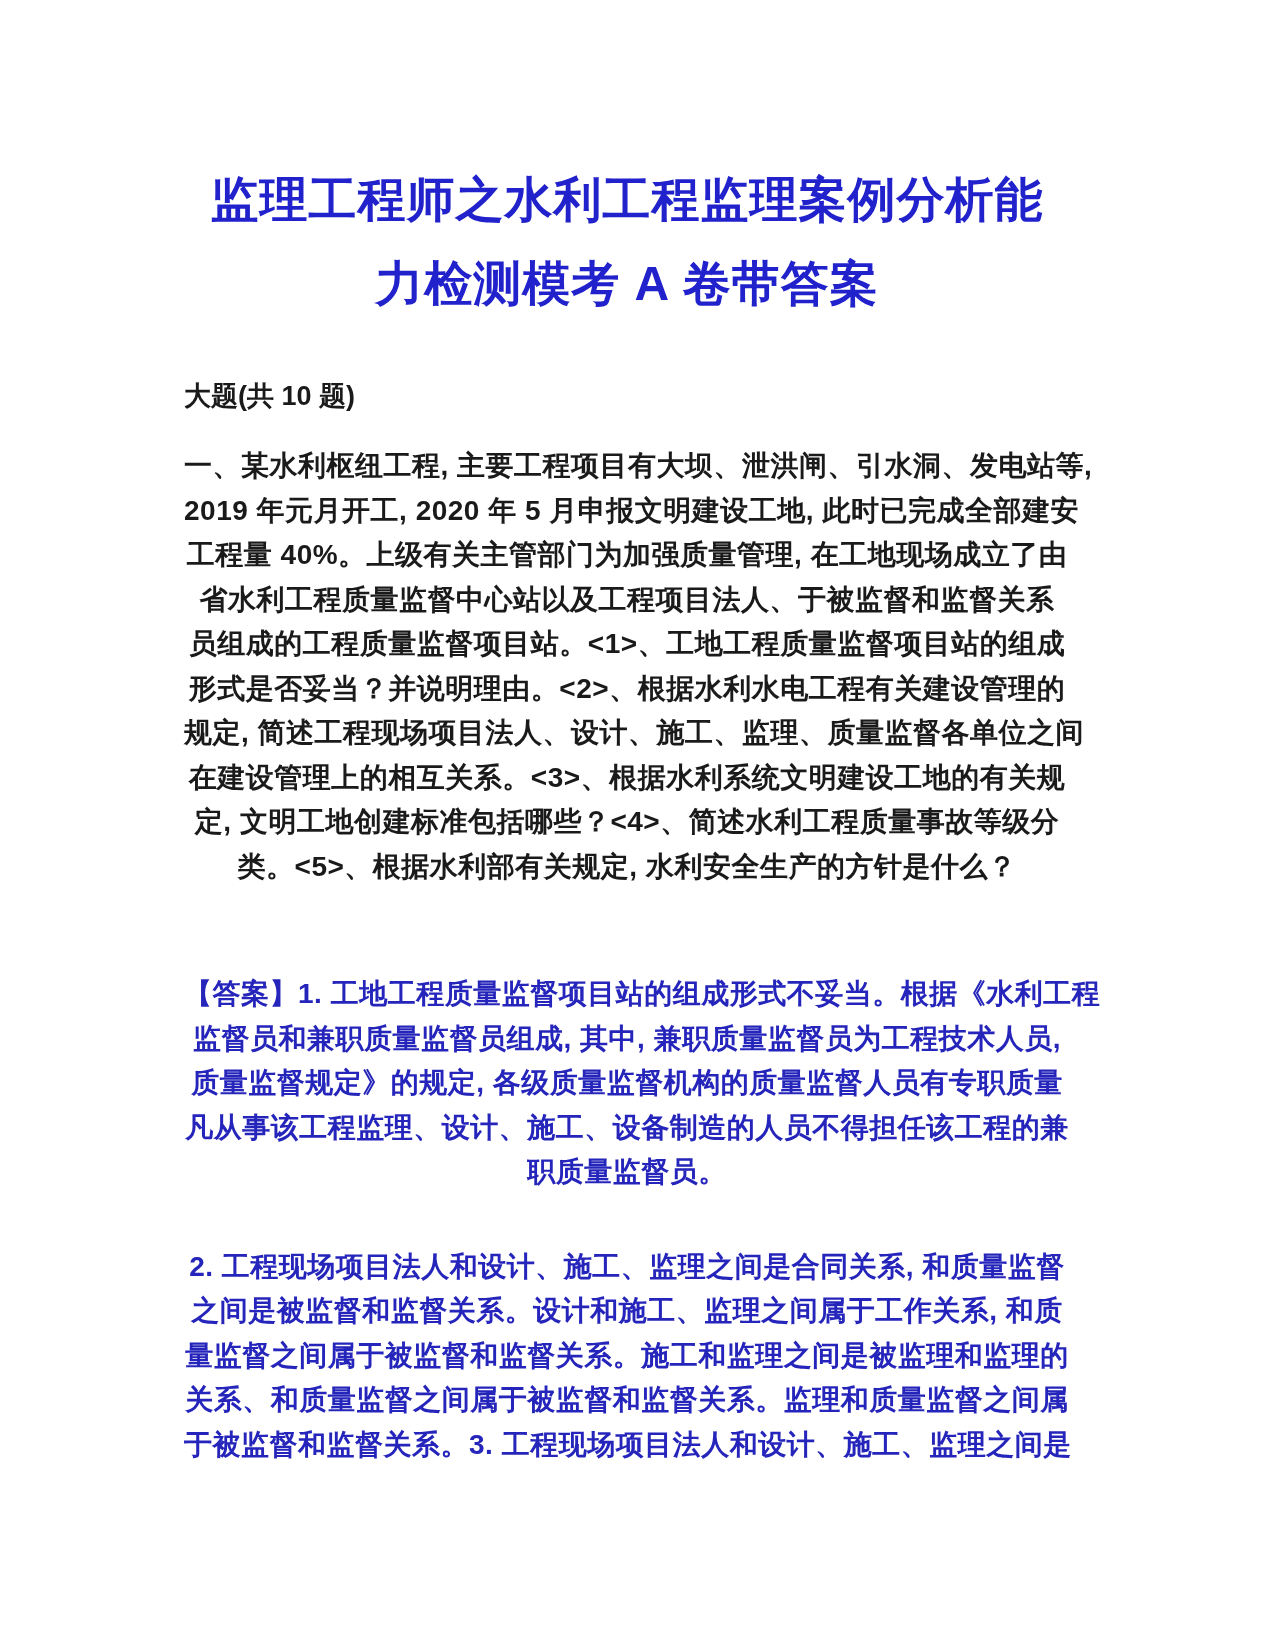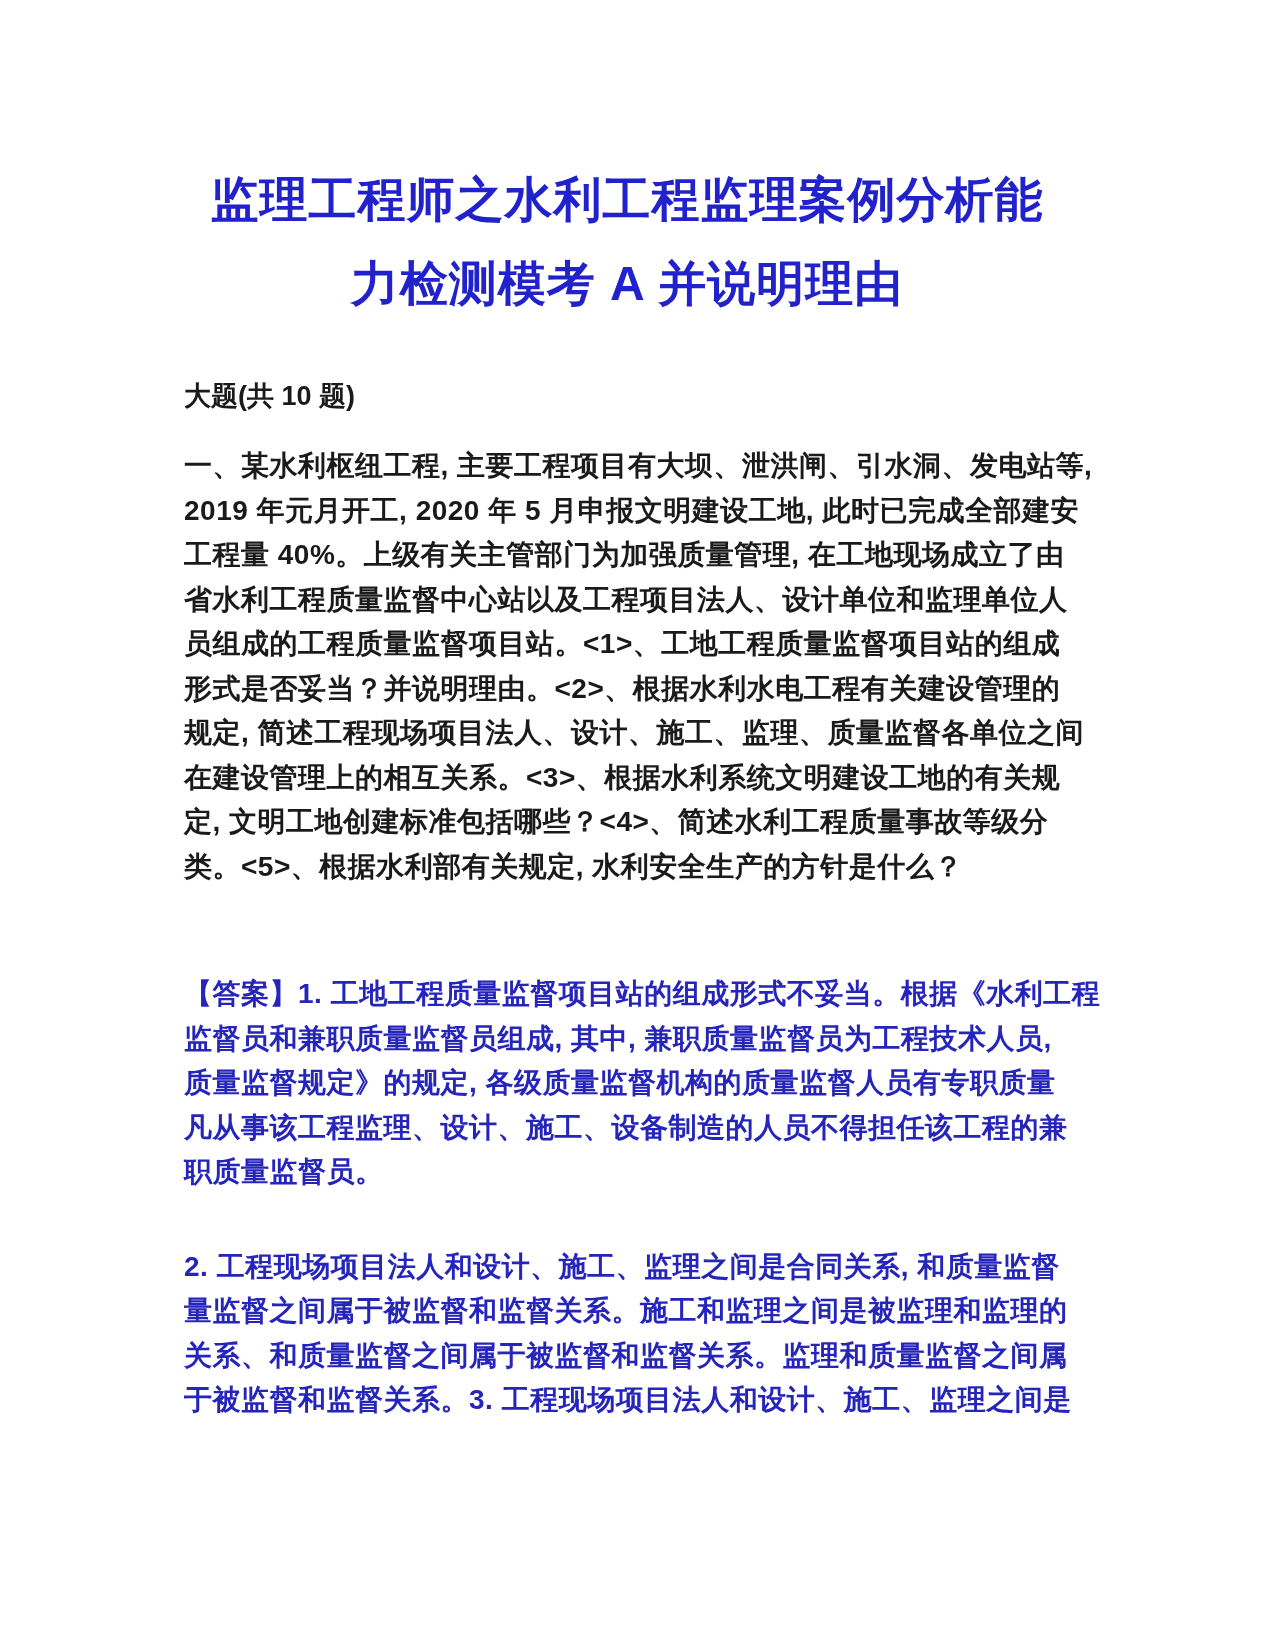--- a/index.html
+++ b/index.html
@@ -36,21 +36,21 @@
     letter-spacing: 1px;
   }
   .doc-title .title-line { display: block; }
   .section-heading {
     margin-top: 54px;
     color: var(--body-color);
     font-size: 27px;
     font-weight: 700;
     line-height: 32px;
   }
-  .paragraph { text-align: left; }
+  .paragraph { text-align: center; }
   .paragraph .text-line {
     font-size: 28px;
     line-height: 44.5px;
     letter-spacing: 0.5px;
     white-space: nowrap;
   }
   .question-paragraph {
     margin-top: 32px;
     color: var(--body-color);
     font-weight: 700;
@@ -67,47 +67,48 @@
   }
 </style>
 </head>
 <body>
 
 <div class="page">
   <div class="content-column">
 
     <h1 class="doc-title">
       <span class="title-line">监理工程师之水利工程监理案例分析能</span>
-      <span class="title-line">力检测模考 A 并说明理由</span>
+      <span class="title-line">力检测模考 A 卷带答案</span>
     </h1>
 
     <div class="section-heading">大题(共 10 题)</div>
 
     <div class="paragraph question-paragraph">
         <div class="text-line">一、某水利枢纽工程, 主要工程项目有大坝、泄洪闸、引水洞、发电站等,</div>
         <div class="text-line">2019 年元月开工, 2020 年 5 月申报文明建设工地, 此时已完成全部建安</div>
         <div class="text-line">工程量 40%。上级有关主管部门为加强质量管理, 在工地现场成立了由</div>
-        <div class="text-line">省水利工程质量监督中心站以及工程项目法人、设计单位和监理单位人</div>
+        <div class="text-line">省水利工程质量监督中心站以及工程项目法人、于被监督和监督关系</div>
         <div class="text-line">员组成的工程质量监督项目站。&lt;1&gt;、工地工程质量监督项目站的组成</div>
         <div class="text-line">形式是否妥当？并说明理由。&lt;2&gt;、根据水利水电工程有关建设管理的</div>
         <div class="text-line">规定, 简述工程现场项目法人、设计、施工、监理、质量监督各单位之间</div>
         <div class="text-line">在建设管理上的相互关系。&lt;3&gt;、根据水利系统文明建设工地的有关规</div>
         <div class="text-line">定, 文明工地创建标准包括哪些？&lt;4&gt;、简述水利工程质量事故等级分</div>
         <div class="text-line">类。&lt;5&gt;、根据水利部有关规定, 水利安全生产的方针是什么？</div>
       </div>
 
     <div class="paragraph answer-paragraph-1">
         <div class="text-line">【答案】1. 工地工程质量监督项目站的组成形式不妥当。根据《水利工程</div>
         <div class="text-line">监督员和兼职质量监督员组成, 其中, 兼职质量监督员为工程技术人员,</div>
         <div class="text-line">质量监督规定》的规定, 各级质量监督机构的质量监督人员有专职质量</div>
         <div class="text-line">凡从事该工程监理、设计、施工、设备制造的人员不得担任该工程的兼</div>
         <div class="text-line">职质量监督员。</div>
       </div>
 
     <div class="paragraph answer-paragraph-2">
         <div class="text-line">2. 工程现场项目法人和设计、施工、监理之间是合同关系, 和质量监督</div>
+        <div class="text-line">之间是被监督和监督关系。设计和施工、监理之间属于工作关系, 和质</div>
         <div class="text-line">量监督之间属于被监督和监督关系。施工和监理之间是被监理和监理的</div>
         <div class="text-line">关系、和质量监督之间属于被监督和监督关系。监理和质量监督之间属</div>
         <div class="text-line">于被监督和监督关系。3. 工程现场项目法人和设计、施工、监理之间是</div>
       </div>
 
   </div>
 </div>
 
 </body></html>

